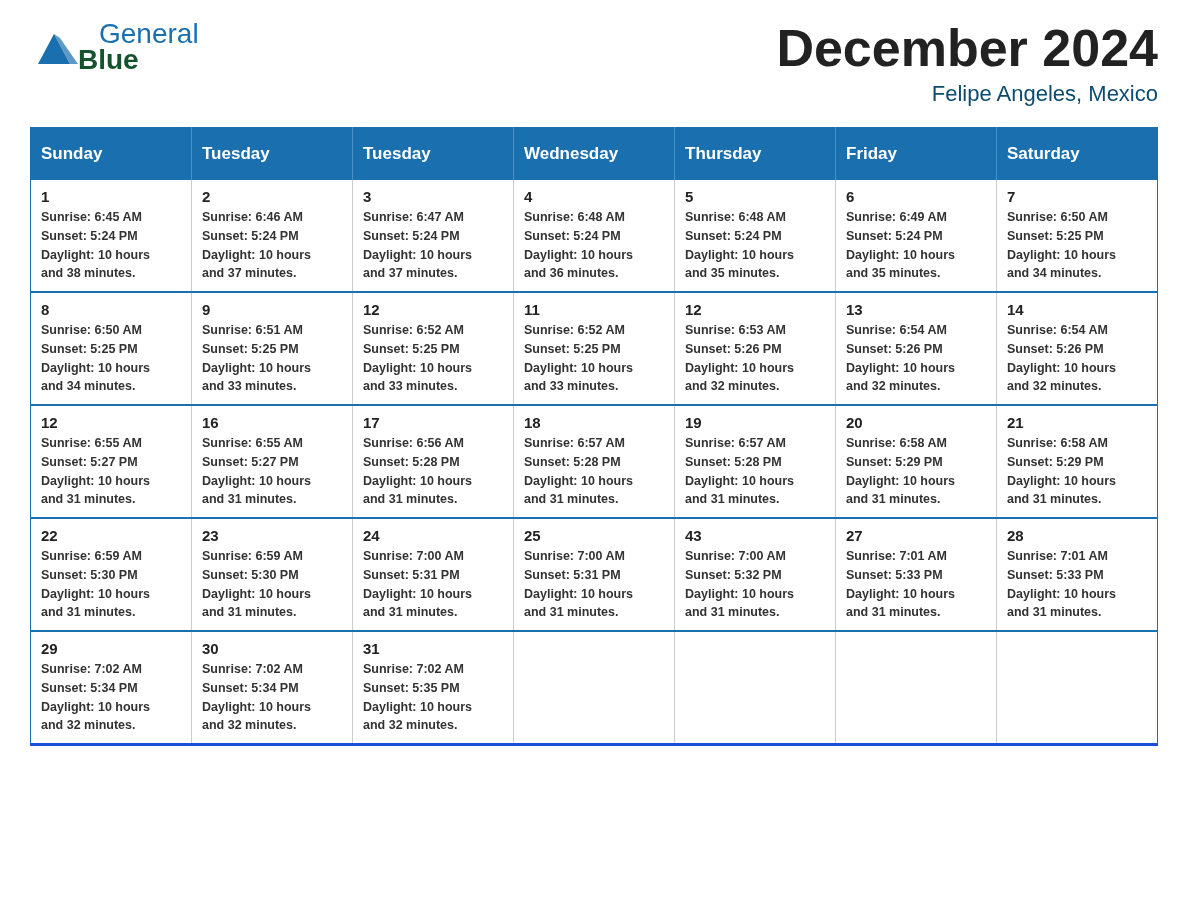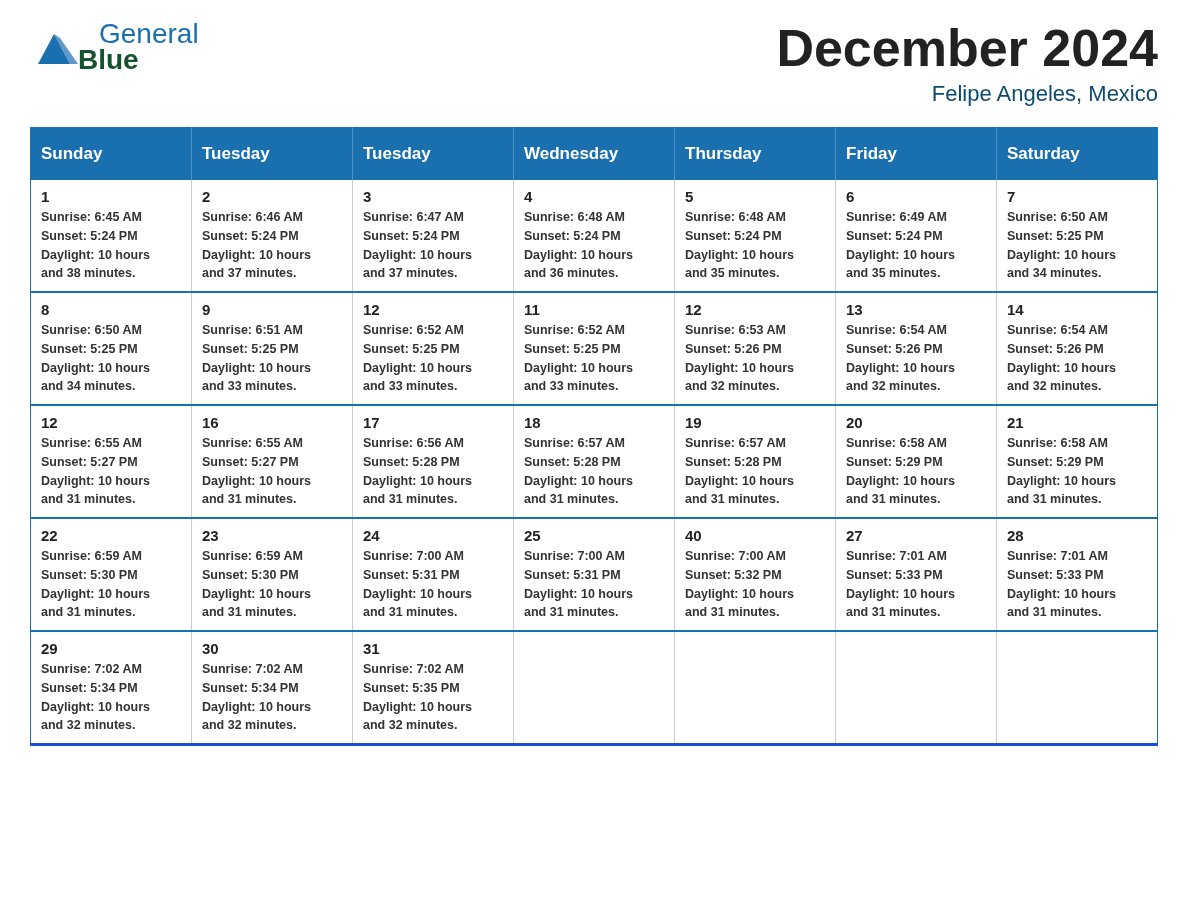--- a/index.html
+++ b/index.html
@@ -368,21 +368,21 @@
         <td>
         <span class="day-number">25</span>
         <div class="day-info">
           Sunrise: 7:00 AM<br>
           Sunset: 5:31 PM<br>
           Daylight: 10 hours<br>
           and 31 minutes.
         </div>
       </td>
         <td>
-        <span class="day-number">40</span>
+        <span class="day-number">43</span>
         <div class="day-info">
           Sunrise: 7:00 AM<br>
           Sunset: 5:32 PM<br>
           Daylight: 10 hours<br>
           and 31 minutes.
         </div>
       </td>
         <td>
         <span class="day-number">27</span>
         <div class="day-info">

